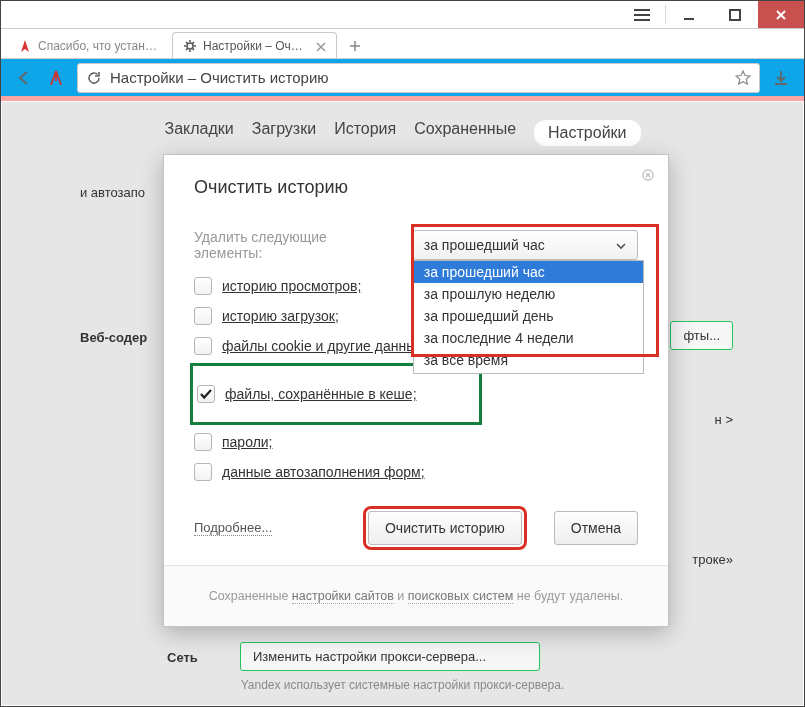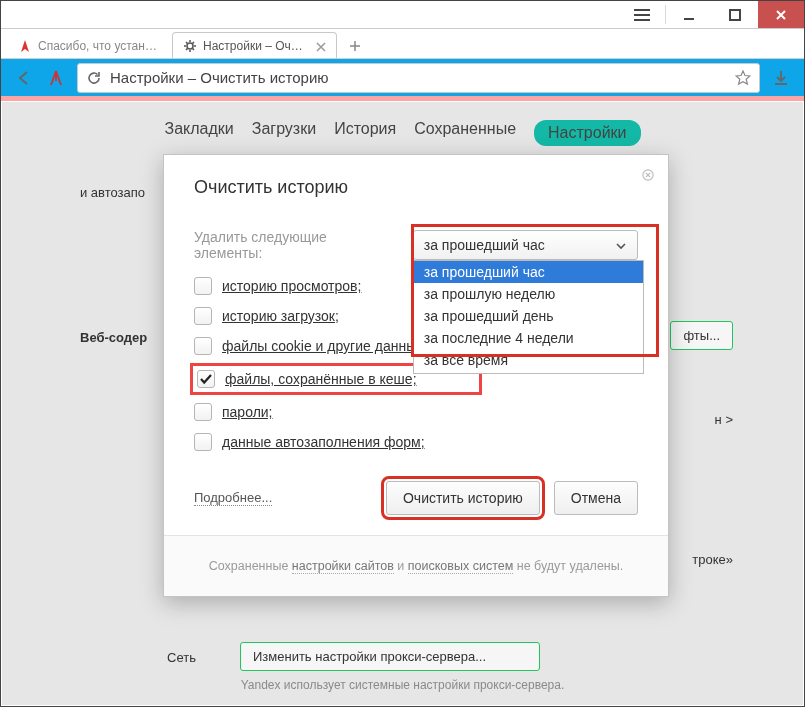--- a/index.html
+++ b/index.html
@@ -119,21 +119,21 @@
   }
   .settings-nav {
     display: flex;
     justify-content: center;
     gap: 18px;
     padding: 18px 0 8px;
     font-size: 16px;
     color: #444;
   }
   .settings-nav .pill {
-    background: #14b8a6;
+    background: #ffffff;
     border-radius: 12px;
     padding: 4px 14px;
   }
   .bg-text {
     position: absolute;
     color: #333;
     font-size: 13px;
   }
   .bg-btn {
     position: absolute;
@@ -223,30 +223,30 @@
     border: 1px solid #b5b5b5;
     border-radius: 3px;
     background: linear-gradient(#fff,#f2f2f2);
     display: flex; align-items: center; justify-content: center;
     flex: 0 0 18px;
   }
   .chk svg { width: 14px; height: 14px; color: #222; display: none; }
   .chk.checked svg { display: block; }
 
   .chk-row.hl {
-    border: 3px solid #ef4444;
+    border: 3px solid #15803d;
     margin: 2px -4px;
-    padding: 4px 4px;
+    padding: 19px 4px;
     width: 292px;
   }
 
   .dlg-actions {
     display: flex;
     align-items: center;
-    gap: 14px;
+    gap: 32px;
     margin-top: 24px;
     padding-bottom: 6px;
   }
   .link {
     color: #555; font-size: 13px;
     border-bottom: 1px dotted #888;
     cursor: default;
   }
   .dlg-actions .spacer { flex: 1; }
   .btn {
@@ -375,21 +375,21 @@
     <span>История</span>
     <span>Сохраненные</span>
     <span class="pill">Настройки</span>
   </div>
 
   <div class="bg-text" style="left:78px; top:83px;">и автозапо</div>
   <div class="bg-text" style="left:78px; top:228px; font-weight:bold;">Веб-содер</div>
   <div class="bg-btn" style="right:70px; top:219px;">фты...</div>
   <div class="bg-text" style="right:70px; top:310px;">н &gt;</div>
   <div class="bg-text" style="right:70px; top:450px;">троке»</div>
-  <div class="bg-text" style="left:165px; top:548px; font-weight:normal;">Сеть</div>
+  <div class="bg-text" style="left:165px; top:548px; font-weight:bold;">Сеть</div>
   <div class="bg-btn" style="left:238px; top:540px; width:300px;">Изменить настройки прокси-сервера...</div>
   <div class="bg-foot" style="top:576px;">Yandex использует системные настройки прокси-сервера.</div>
 </div>
 
 <div class="dialog">
   <div class="dlg-close">
     <svg viewBox="0 0 14 14" width="12" height="12">
         <circle cx="7" cy="7" r="6" fill="none" stroke="currentColor" stroke-width="1.3"></circle>
         <path d="M4.5 4.5l5 5M9.5 4.5l-5 5" stroke="currentColor" stroke-width="1.3"></path>
       </svg>

